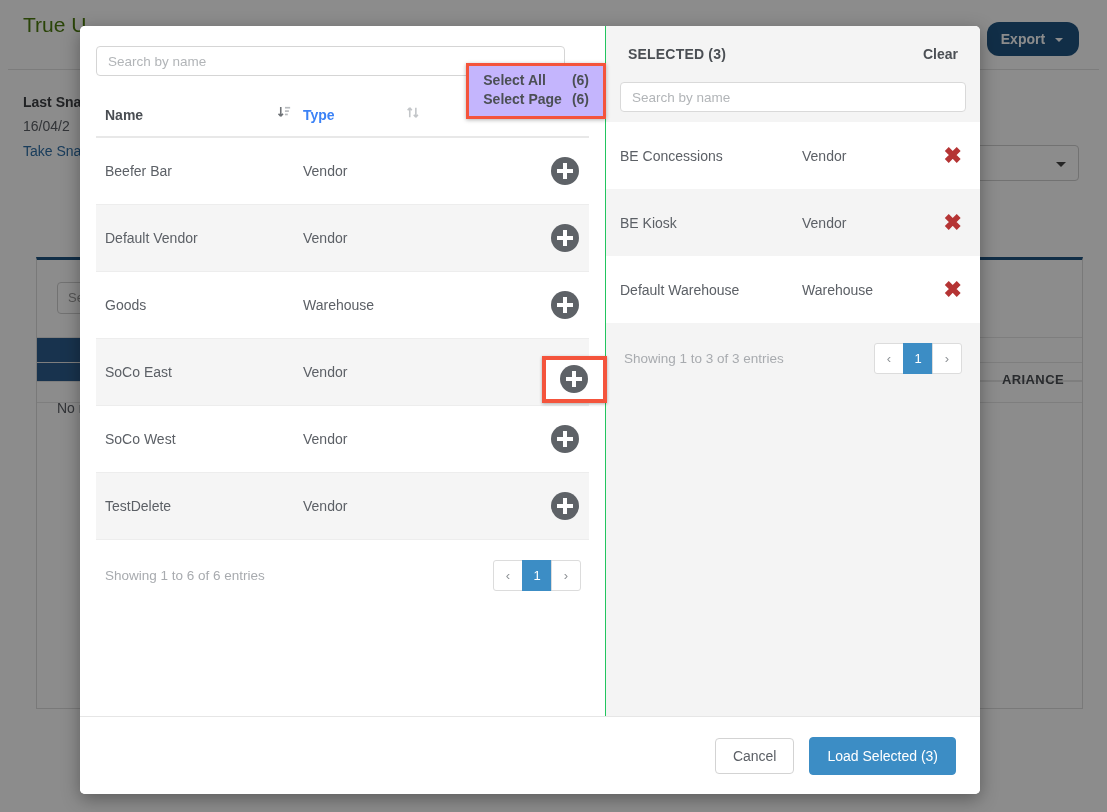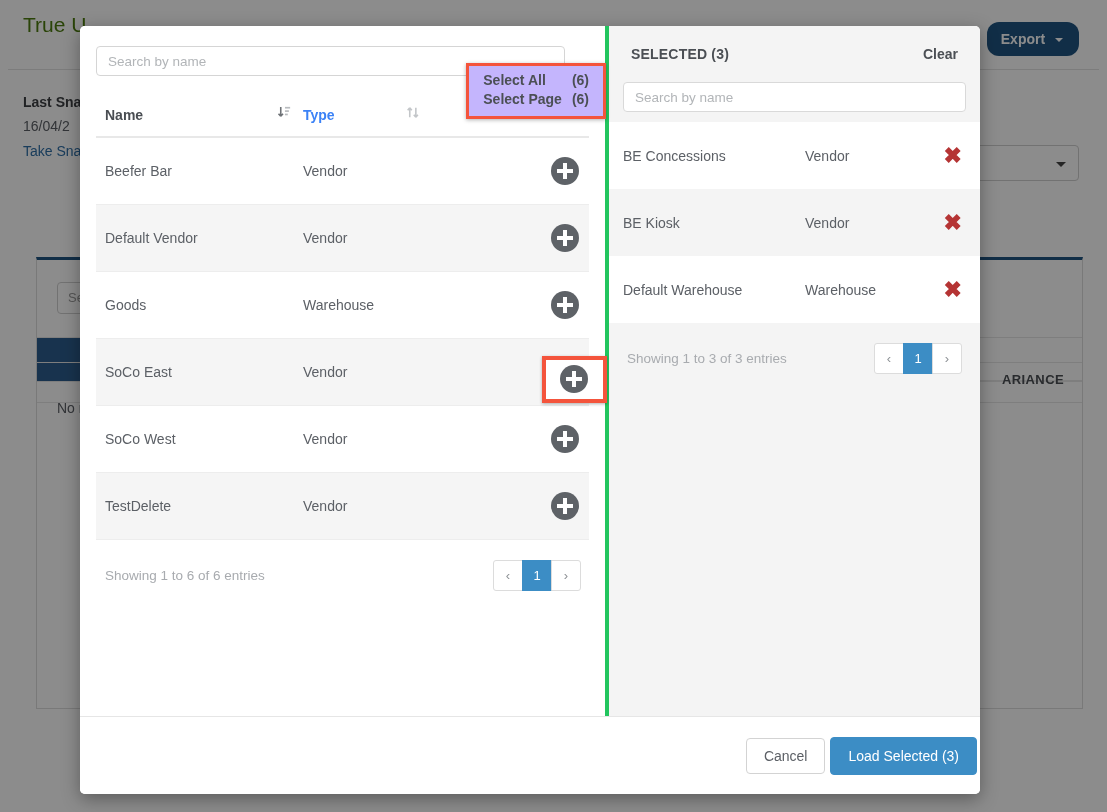--- a/index.html
+++ b/index.html
@@ -233,21 +233,21 @@
     font-family: "Liberation Sans", sans-serif;
   }
   .pg:first-child { border-radius: 3px 0 0 3px; }
   .pg:last-child  { border-radius: 0 3px 3px 0; }
   .pg.active { background: #3c8dc5; border-color: #3c8dc5; color: #fff; }
 
   
   .pane-right {
     flex: 1 1 auto;
     background: #f4f4f4;
-    border-left: 4px solid #22c55e;
+    border-left: 1px solid #22c55e;
     position: relative;
     padding: 0 14px;
   }
   .sel-head {
     height: 56px; display: flex; align-items: center;
     justify-content: space-between; padding: 0 8px;
   }
   .sel-title { font-size: 14px; font-weight: bold; color: #4b4f54; letter-spacing: .2px; }
   .clear-link {
     font-size: 14px; font-weight: bold; color: #4b4f54;
@@ -285,21 +285,21 @@
     position: relative; height: 70px; display: flex; align-items: center;
   }
   .sfoot .showing { left: 4px; }
   .sfoot .pager { right: 4px; }
 
   
   .modal-foot {
     flex: 0 0 78px; height: 78px;
     border-top: 1px solid #e6e6e6;
     display: flex; align-items: center; justify-content: flex-end;
-    padding-right: 3px; gap: 5px;
+    padding-right: 24px; gap: 15px;
     background: #fff;
   }
   .btn-cancel {
     background: #fff; border: 1px solid #d3d3d3; border-radius: 4px;
     color: #5c6066; font-size: 14px; padding: 9px 17px; cursor: pointer;
     font-family: "Liberation Sans", sans-serif;
   }
   .btn-load {
     background: #3c8dc5; border: 1px solid #3c8dc5; border-radius: 4px;
     color: #fff; font-size: 14px; padding: 10px 17px; cursor: pointer;

